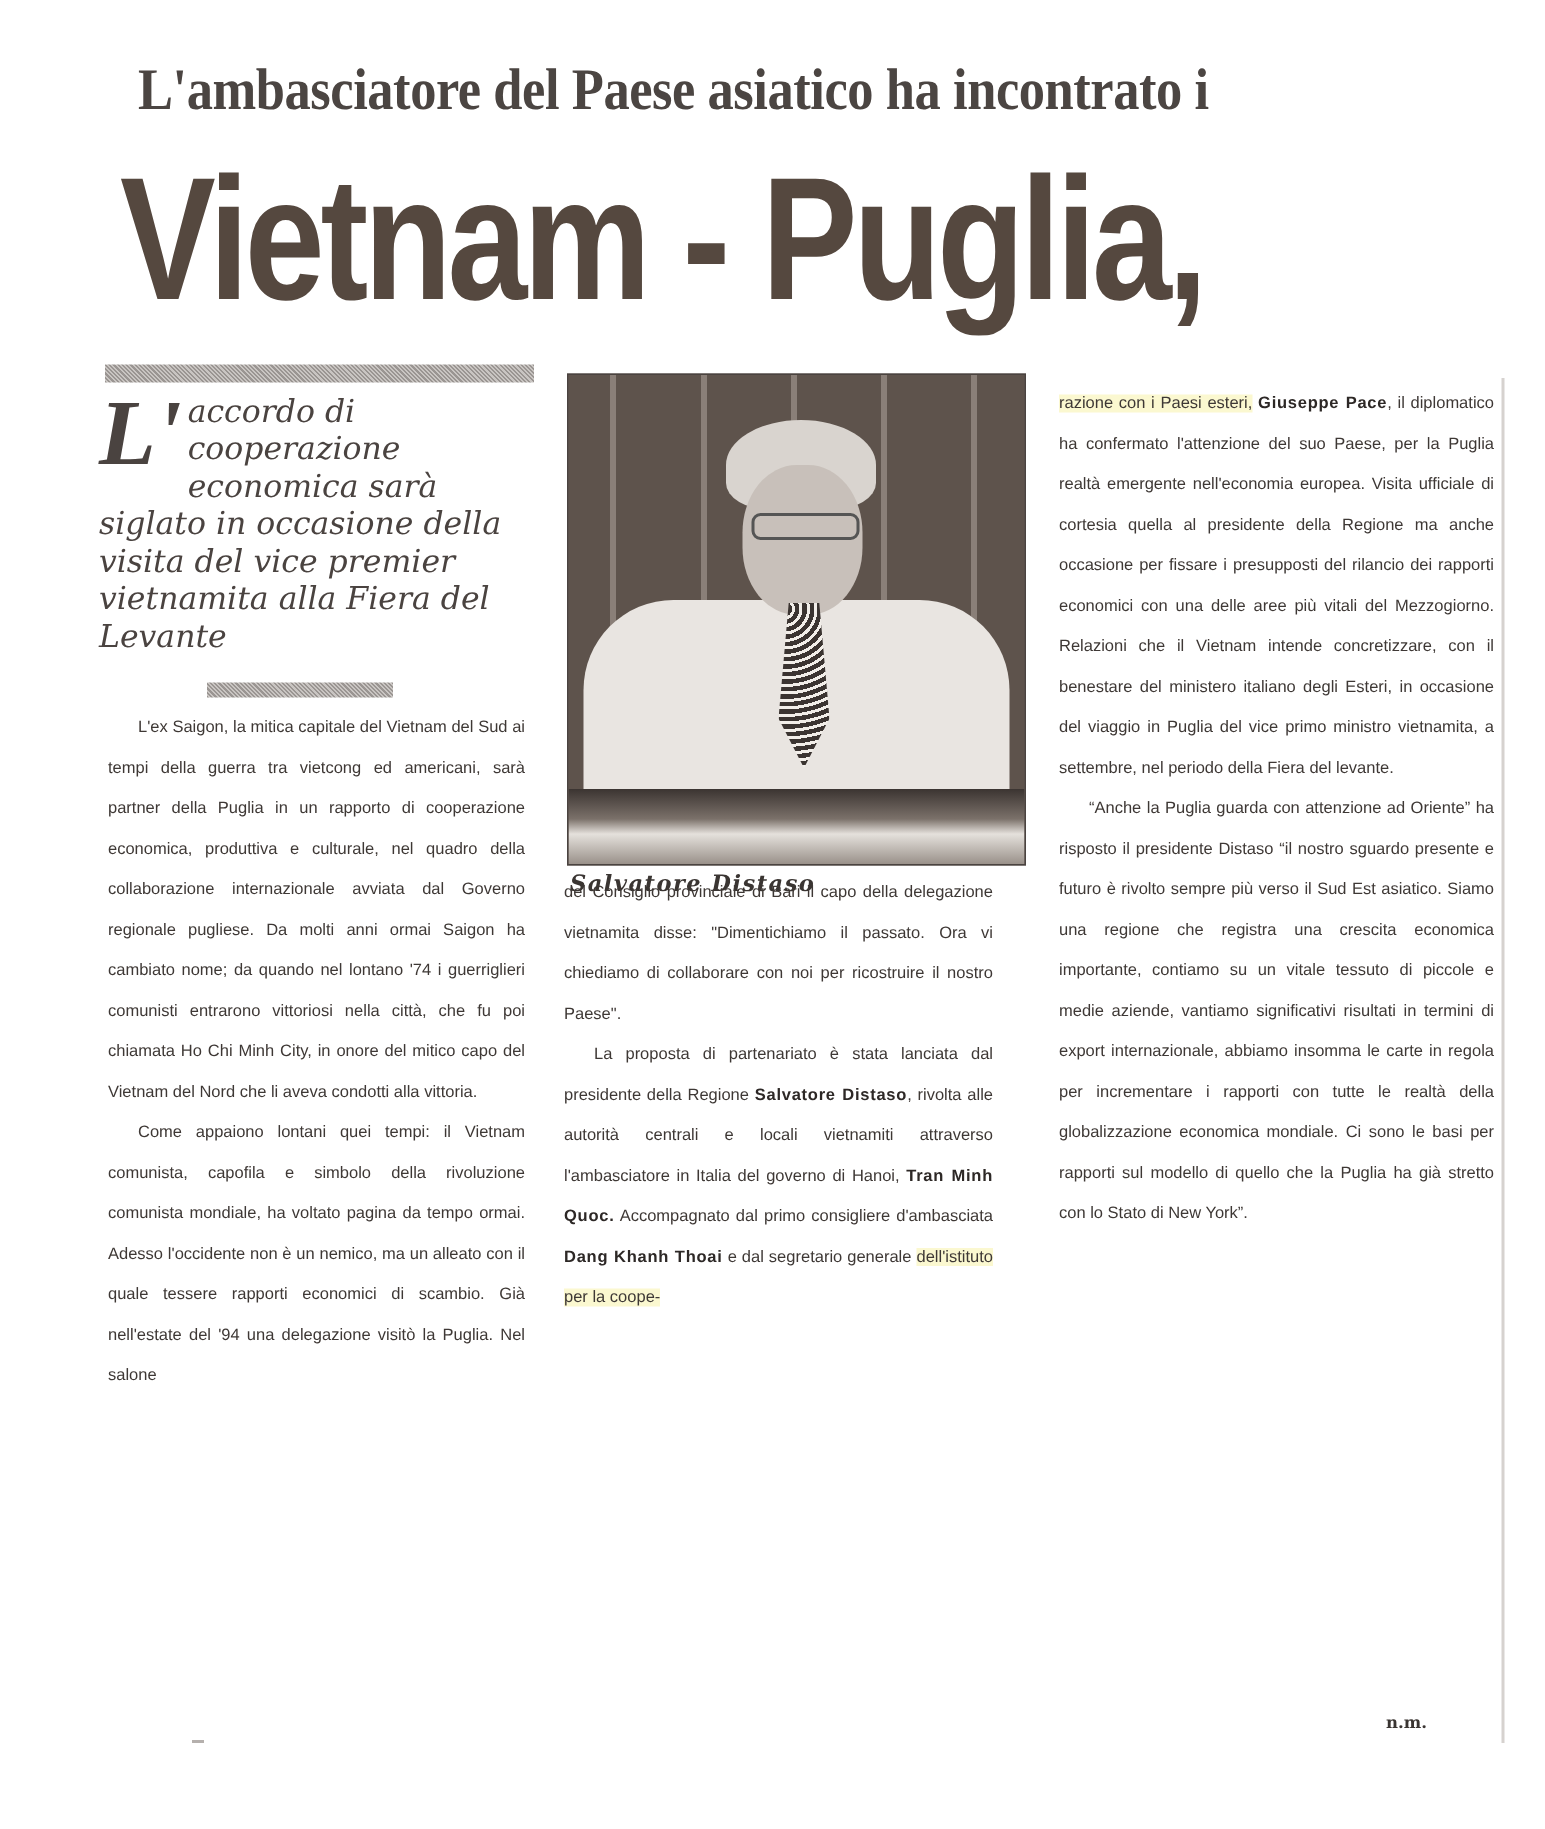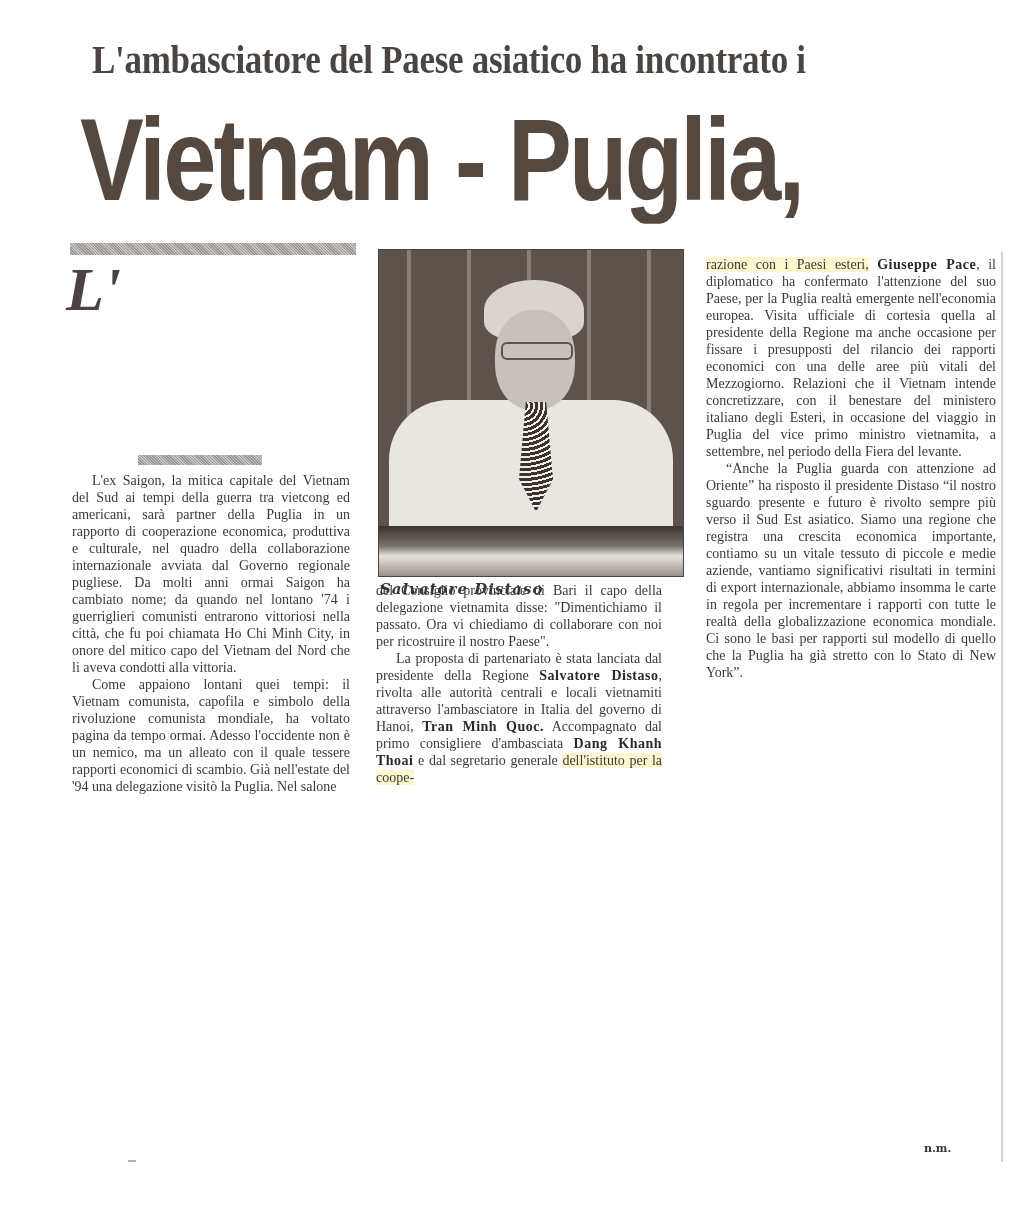--- a/index.html
+++ b/index.html
@@ -26,21 +26,21 @@
   .deck-bar-bottom { position:absolute; left:138px; top:455px; width:124px; height:10px; }
   .deck {
     position:absolute; left:66px; top:262px; width:300px;
     font-family:"DejaVu Serif", serif; font-style:italic; font-size:21px; line-height:25px; color:#4a4340;
   }
   .deck .dropcap {
     float:left; font-size:62px; line-height:50px; font-weight:bold; font-style:italic; color:#4a4340;
     margin-right:4px; margin-top:2px; font-family:"Liberation Serif", serif;
   }
   .col {
-    position:absolute; font-family:Liberation Serif, serif; font-size:14px; line-height:17px;
+    position:absolute; font-family:Liberation Sans, sans-serif; font-size:11px; line-height:27px;
     color:#3e3835; text-align:justify;
   }
   .col p { margin:0; text-indent:20px; }
   .col p.noindent { text-indent:0; }
   .col b { font-weight:bold; color:#2d2826; letter-spacing:0.5px; }
   .col1 { left:72px; top:472px; width:278px; }
   .col2 { left:376px; top:582px; width:286px; }
   .col3 { left:706px; top:256px; width:290px; }
   .hl { background:#fbf8d0; }
   .photo {
@@ -67,20 +67,21 @@
 </style>
 </head>
 <body>
 
 <div class="kicker">L'ambasciatore del Paese asiatico ha incontrato i</div>
 <div class="headline">Vietnam - Puglia,</div>
 
 <div class="shade-bar deck-bar-top"></div>
 <div class="deck">
   <span class="dropcap">L'</span>
+  <span>accordo di cooperazione economica sarà siglato in occasione della visita del vice premier vietnamita alla Fiera del Levante</span>
 </div>
 <div class="shade-bar deck-bar-bottom"></div>
 
 <div class="photo">
   <div class="suit"></div>
   <div class="hair"></div>
   <div class="face"></div>
   <div class="glasses"></div>
   <div class="tie"></div>
   <div class="desk"></div>

